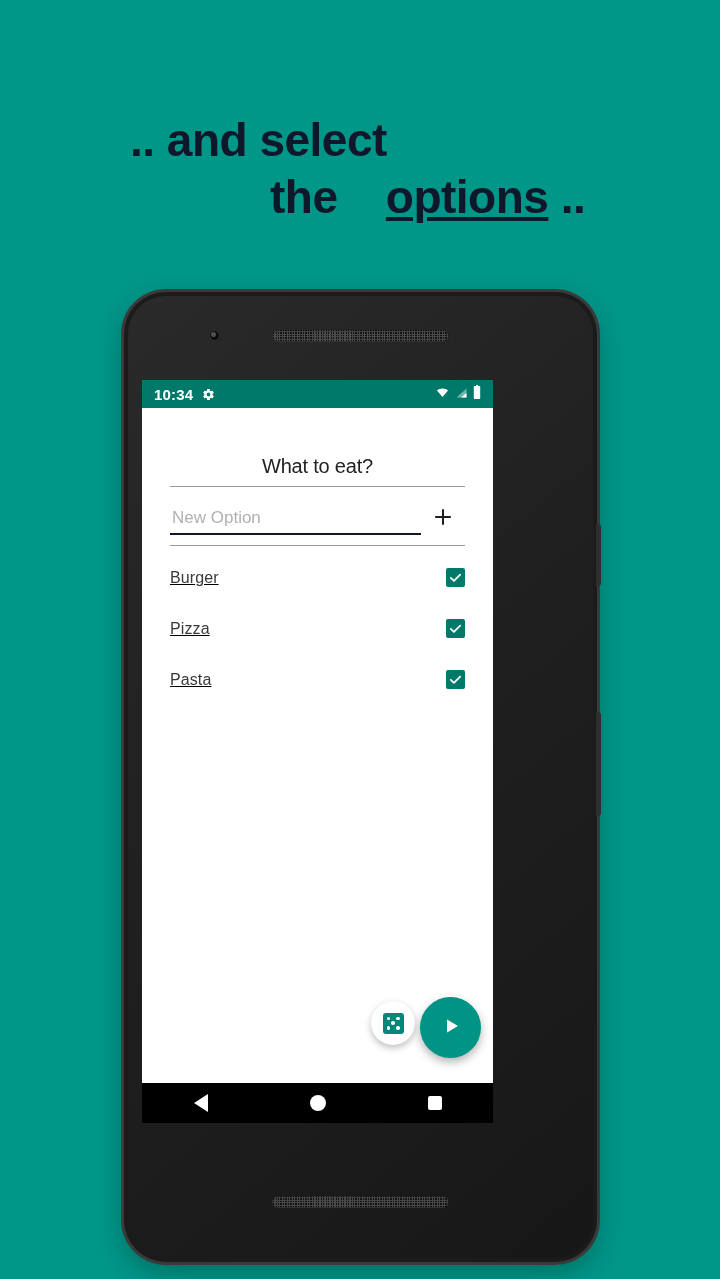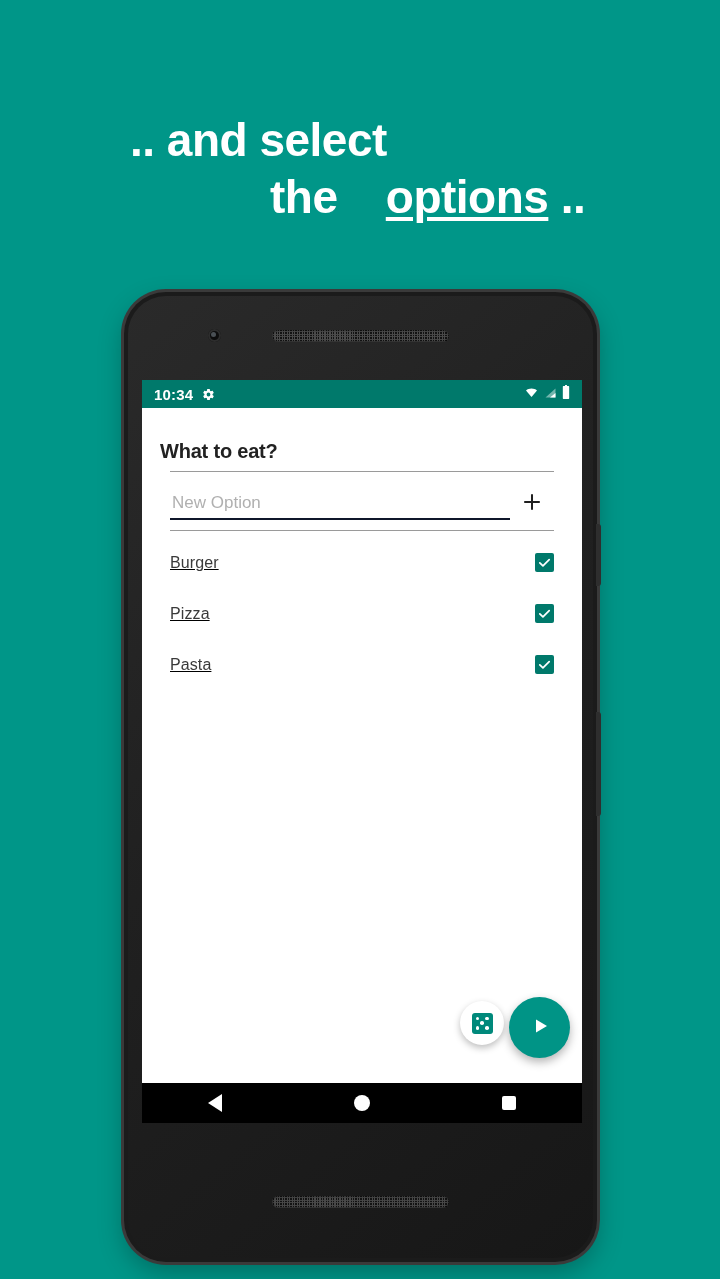--- a/index.html
+++ b/index.html
@@ -13,21 +13,21 @@
     background:#009688;
     font-family:"Liberation Sans", sans-serif;
     position:relative;
   }
 
   
   .promo {
     position:absolute;
     left:0; top:112px;
     width:720px;
-    color:#ffffff;
+    color:#0f172a;
     font-size:46px;
     font-weight:bold;
     letter-spacing:-0.5px;
     line-height:1.23;
   }
   .promo-line1 { padding-left:130px; }
   .promo-line2 { padding-left:270px; }
   .promo-underline {
     text-decoration:underline;
     text-decoration-thickness:4px;
@@ -104,21 +104,21 @@
       repeating-linear-gradient(90deg,#484848 0 1px,transparent 1px 2.5px),
       repeating-linear-gradient(0deg,#434343 0 1px,transparent 1px 2.5px),
       #121212;
     box-shadow:inset 0 0 2px #000;
   }
 
   
   .screen {
     position:absolute;
     left:18px; top:88px;
-    width:440px; height:743px;
+    width:351px; height:743px;
     background:#4c1d95;
     overflow:hidden;
     display:flex;
     flex-direction:column;
   }
 
   
   .status-bar {
     height:28px;
     background:#00796b;
@@ -160,24 +160,25 @@
 
   
   .content {
     flex:1 1 auto;
     position:relative;
     background:#fff;
     padding:0 18px;
   }
 
   .list-title {
+    text-align:center;
     font-size:20px;
-    font-weight:bold;
+    font-weight:normal;
     color:#222;
-    padding-top:32px;
+    padding-top:47px;
     padding-bottom:8px;
     letter-spacing:-0.2px;
   }
   .divider {
     height:1px;
     background:#9a9a9a;
     margin:0 10px;
   }
 
   .new-option-row {

